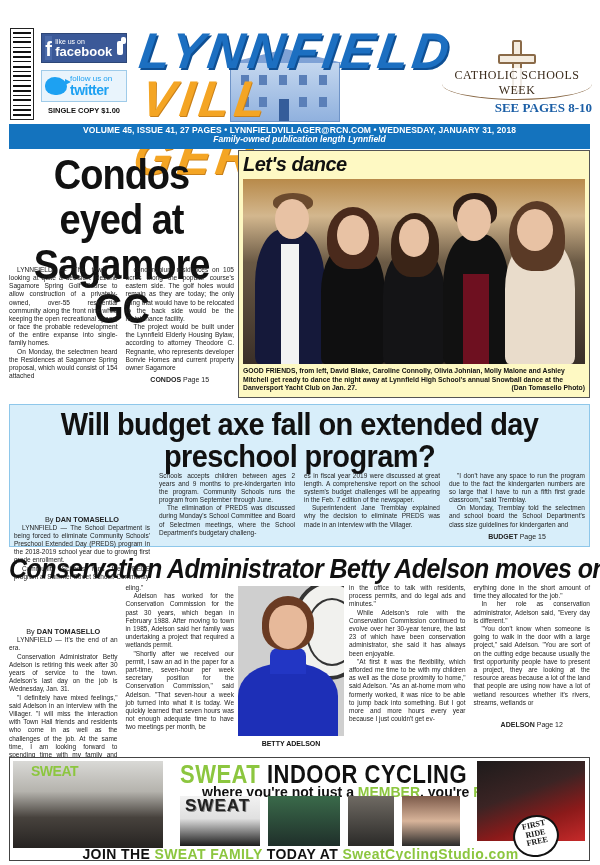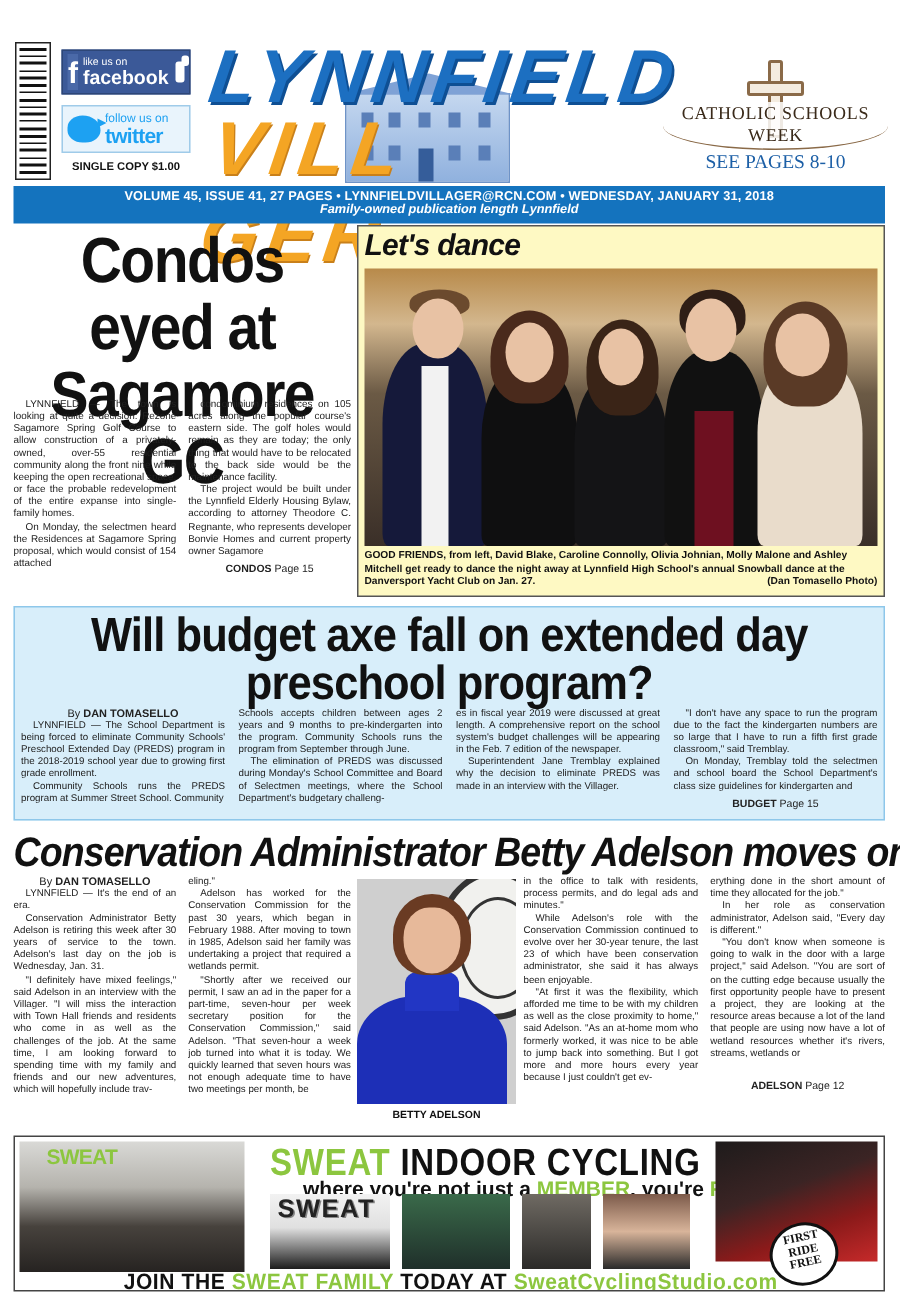--- a/index.html
+++ b/index.html
@@ -33,21 +33,21 @@
   .logo-house .win { position: absolute; width: 8px; height: 10px; background: #5a7fb8; }
   .logo-top { position: absolute; left: 0; top: 0; font-size: 50px; font-style: italic; font-weight: bold; color: #1c6fc1; letter-spacing: 4px; font-family: "Liberation Sans", sans-serif; text-shadow: 2px 2px 0 #0e4f94; transform: skewX(-8deg); }
   .logo-bottom { position: absolute; left: -2px; top: 48px; font-size: 50px; font-style: italic; font-weight: bold; color: #f4a524; letter-spacing: 5px; transform: skewX(-8deg); text-shadow: 1px 1px 0 #c9801a; }
   .logo-bottom .gap { display: inline-block; width: 96px; }
 
   .csw { position: absolute; left: 442px; top: 40px; width: 150px; height: 80px; text-align: center; }
   .cross { position: relative; width: 38px; height: 52px; margin: 0 auto; }
   .cross .v { position: absolute; left: 14px; top: 0; width: 10px; height: 52px; background: #f4ece0; border: 2px solid #8a6a48; border-radius: 2px; }
   .cross .h { position: absolute; left: 0; top: 14px; width: 38px; height: 10px; background: #f4ece0; border: 2px solid #8a6a48; border-radius: 2px; }
   .csw-label { position: absolute; left: 0; top: 28px; width: 150px; font-family: "Liberation Serif", serif; font-size: 12px; color: #3a2a1a; letter-spacing: 0.5px; border-bottom: 1px solid #8a6a48; border-radius: 0 0 60% 60%; padding-bottom: 1px; background: rgba(255,255,255,0.85); }
-  .csw-see { position: absolute; left: 0; top: 60px; width: 150px; font-family: "Liberation Serif", serif; font-weight: normal; color: #1c5fa6; font-size: 13px; }
+  .csw-see { position: absolute; left: 0; top: 60px; width: 150px; font-family: "Liberation Serif", serif; font-weight: bold; color: #1c5fa6; font-size: 13px; text-align: right; }
 
   .infobar { position: absolute; left: 9px; top: 124px; width: 581px; height: 25px; background: #1473be; color: #fff; text-align: center; line-height: 1.05; padding-top: 2px; }
   .info-line1 { font-size: 8.5px; font-weight: bold; letter-spacing: 0.1px; }
   .info-line2 { font-size: 8.5px; font-weight: bold; font-style: italic; }
 
   
   .condos { position: absolute; left: 9px; top: 150px; width: 225px; height: 250px; }
   .condos-hl { font-family: "Liberation Sans", sans-serif; font-weight: bold; font-size: 38px; line-height: 40px; text-align: center; color: #111; letter-spacing: -1px; transform: scaleY(1.12); transform-origin: top; margin-top: 2px; }
   .cols2 { position: absolute; top: 116px; left: 0; width: 225px; display: flex; gap: 8px; }
   .col { flex: 1; font-size: 6.6px; line-height: 8.15px; text-align: justify; color: #222; }
@@ -63,21 +63,21 @@
   .head { position: absolute; border-radius: 50%; background: #e8c2a4; }
   .hair { position: absolute; border-radius: 50% 50% 40% 40%; }
   .dance-caption { position: absolute; left: 4px; top: 216px; width: 342px; font-size: 6.8px; font-weight: bold; line-height: 8.5px; color: #111; }
   .dance-caption .credit { float: right; }
 
   
   .budget { position: absolute; left: 9px; top: 404px; width: 581px; height: 143px; background: #d8eefa; border: 1px solid #8ec7ea; }
   .budget-hl { text-align: center; font-weight: bold; font-size: 29px; line-height: 29px; margin-top: 4px; letter-spacing: -0.6px; transform: scaleY(1.1); transform-origin: top; }
   .cols4 { position: absolute; left: 4px; top: 67px; width: 571px; display: flex; gap: 9px; }
   .cols4 .col { font-size: 6.5px; line-height: 8.1px; }
-  .byline { text-align: center; font-weight: bold; font-size: 7.3px; }
+  .byline { text-align: center; font-weight: bold; font-size: 7.3px; margin-top: 44px; }
   .byline .by { font-weight: normal; }
 
   
   .cons-hl { position: absolute; left: 9px; top: 553px; width: 581px; font-size: 25px; font-weight: bold; font-style: italic; letter-spacing: -0.6px; white-space: nowrap; transform: scaleY(1.1); transform-origin: top; }
   .cons-colsL { position: absolute; left: 9px; top: 584px; width: 225px; display: flex; gap: 8px; }
   .cons-colsL .col, .cons-colsR .col { font-size: 6.5px; line-height: 8.2px; }
   .betty { position: absolute; left: 238px; top: 586px; width: 106px; height: 168px; }
   .betty-photo { position: absolute; left: 0; top: 0; width: 106px; height: 150px; background: #cfcfcf; overflow: hidden; }
   .seal { position: absolute; right: -26px; top: -6px; width: 80px; height: 100px; border-radius: 50%; background: #f1f1ee; border: 4px solid #333; }
   .seal::after { content: ""; position: absolute; left: 12px; top: 14px; width: 48px; height: 64px; border-radius: 50%; border: 2px solid #333; }

